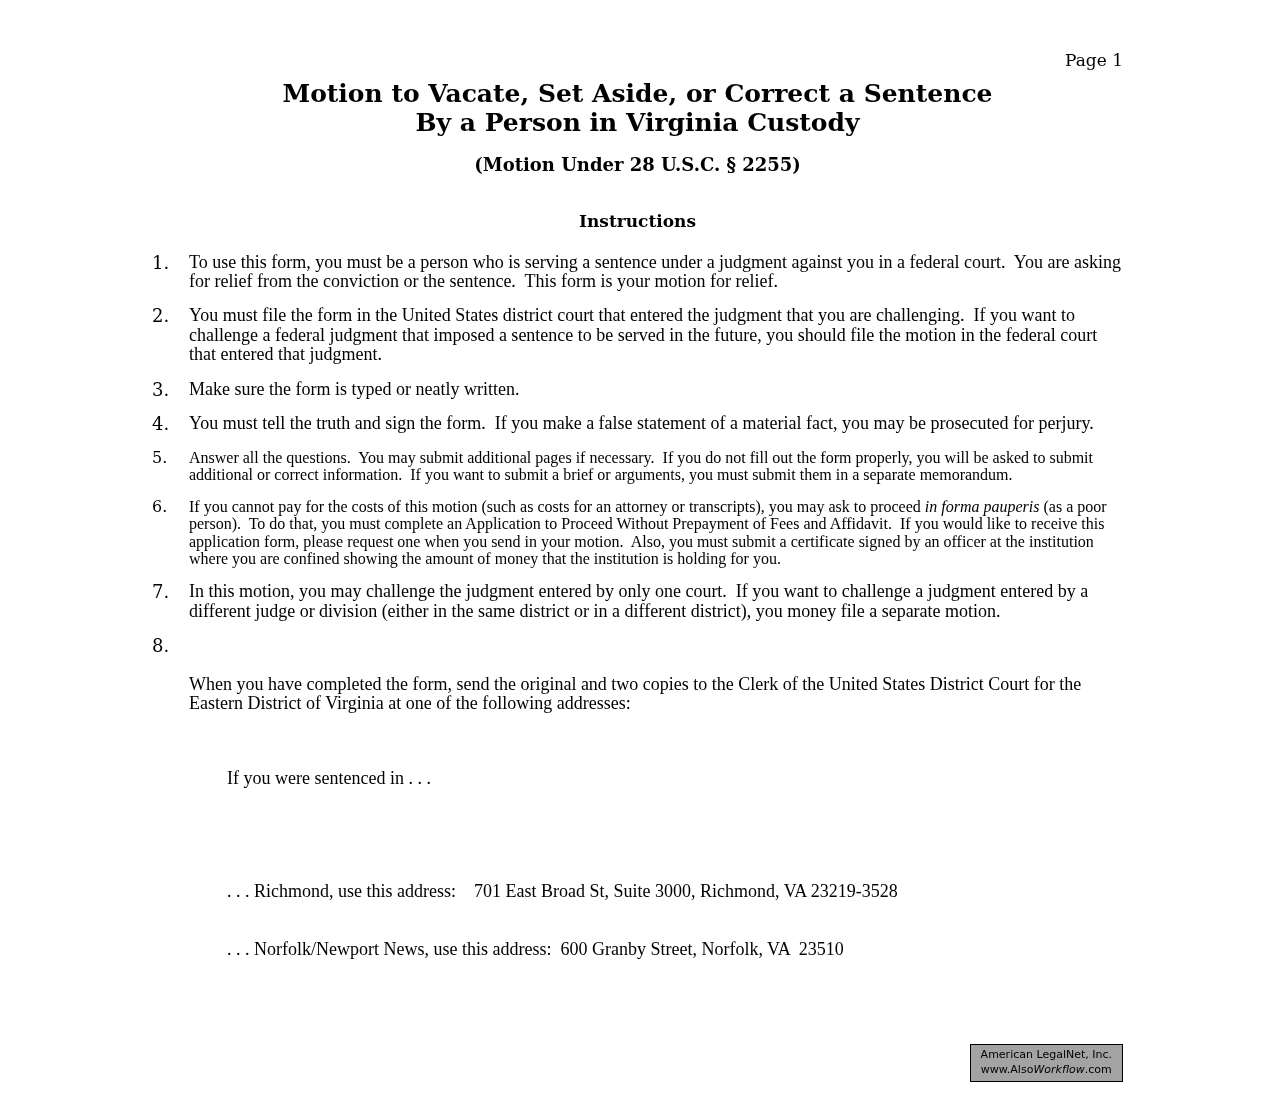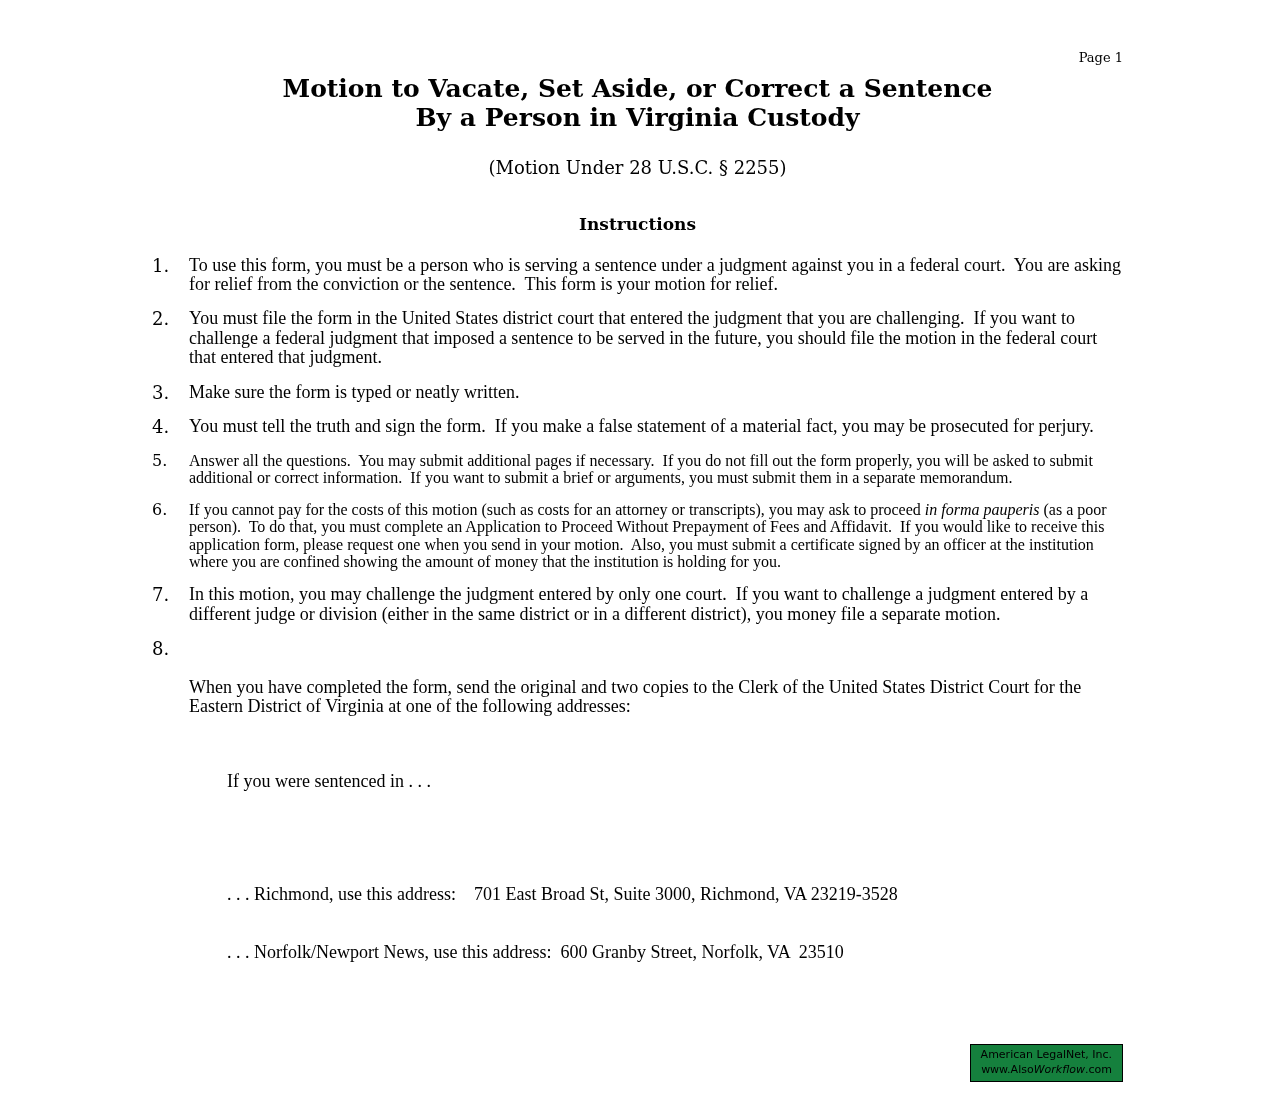--- a/index.html
+++ b/index.html
@@ -9,35 +9,35 @@
     width: 1275px;
     height: 1100px;
     background: #ffffff;
     color: #000000;
     font-family: "DejaVu Serif", "Liberation Serif", serif;
     padding: 50px 152px 0 152px;
     overflow: hidden;
   }
   .page-number {
     text-align: right;
-    font-size: 13px;
+    font-size: 17px;
     margin-bottom: 0;
   }
   .doc-title {
     text-align: center;
     font-weight: bold;
     font-size: 25px;
     line-height: 1.15;
     margin-top: 10px;
   }
   .statute {
     text-align: center;
-    font-weight: normal;
+    font-weight: bold;
     font-size: 18px;
-    margin-top: 24px;
+    margin-top: 16px;
   }
   .section-heading {
     text-align: center;
     font-weight: bold;
     font-size: 17px;
     margin-top: 36px;
     margin-bottom: 22px;
   }
   .item {
     display: flex;
@@ -57,26 +57,26 @@
   .item.small { font-size: 16px; }
   .italic { font-style: italic; }
   .sub-indent { margin-left: 38px; margin-top: 16px; }
   .addr-block .addr { white-space: pre-wrap; }
   .footer-box {
     position: absolute;
     right: 152px;
     bottom: 18px;
     border: 1px solid #000000;
     padding: 3px 10px;
-    text-align: right;
+    text-align: center;
     font-family: "DejaVu Sans", "Liberation Sans", sans-serif;
     font-size: 11px;
     line-height: 1.35;
     color: #000000;
-    background: #15803d;
+    background: #a3a3a3;
   }
 </style>
 </head>
 <body>
 
 <div class="page">
 
   <div class="page-number">Page 1</div>
 
   <div class="doc-title">

